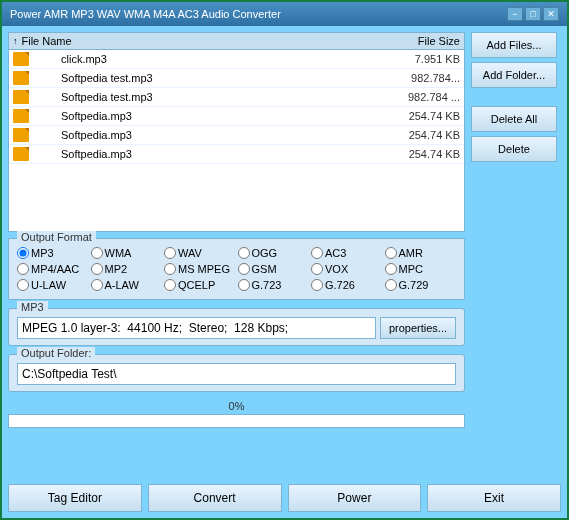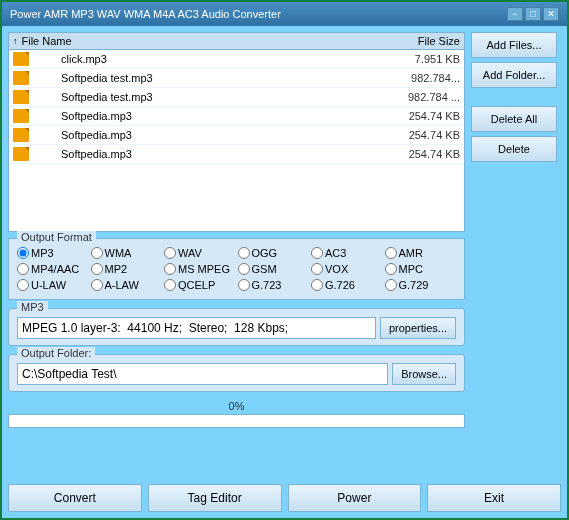--- a/index.html
+++ b/index.html
@@ -402,21 +402,20 @@
         <div class="properties-row">
           <input type="text" class="text-input" readonly="" value="MPEG 1.0 layer-3:  44100 Hz;  Stereo;  128 Kbps;" style="">
           <button class="small-btn">properties...</button>
         </div>
       </div>
 
       <div class="output-folder-box">
         <span class="output-folder-label">Output Folder:</span>
         <div class="properties-row">
           <input type="text" class="text-input" value="C:\Softpedia Test\" style="">
-          <button class="small-btn">Browse...</button>
         </div>
       </div>
 
       <div class="progress-area">
         <span>0%</span>
         <div class="progress-bar-container">
           <div class="progress-bar-fill" style="width: 0%;"></div>
         </div>
       </div>
     </div>
@@ -424,18 +423,18 @@
     <div class="right-panel">
       <button class="right-btn">Add Files...</button>
       <button class="right-btn">Add Folder...</button>
       <div style="height: 10px;"></div>
       <button class="right-btn">Delete All</button>
       <button class="right-btn">Delete</button>
     </div>
   </div>
 
   <div class="bottom-buttons">
+    <button class="main-btn">Tag Editor</button>
     <button class="main-btn">Convert</button>
-    <button class="main-btn">Tag Editor</button>
     <button class="main-btn">Power</button>
     <button class="main-btn">Exit</button>
   </div>
 </div>
 
 </body></html>

